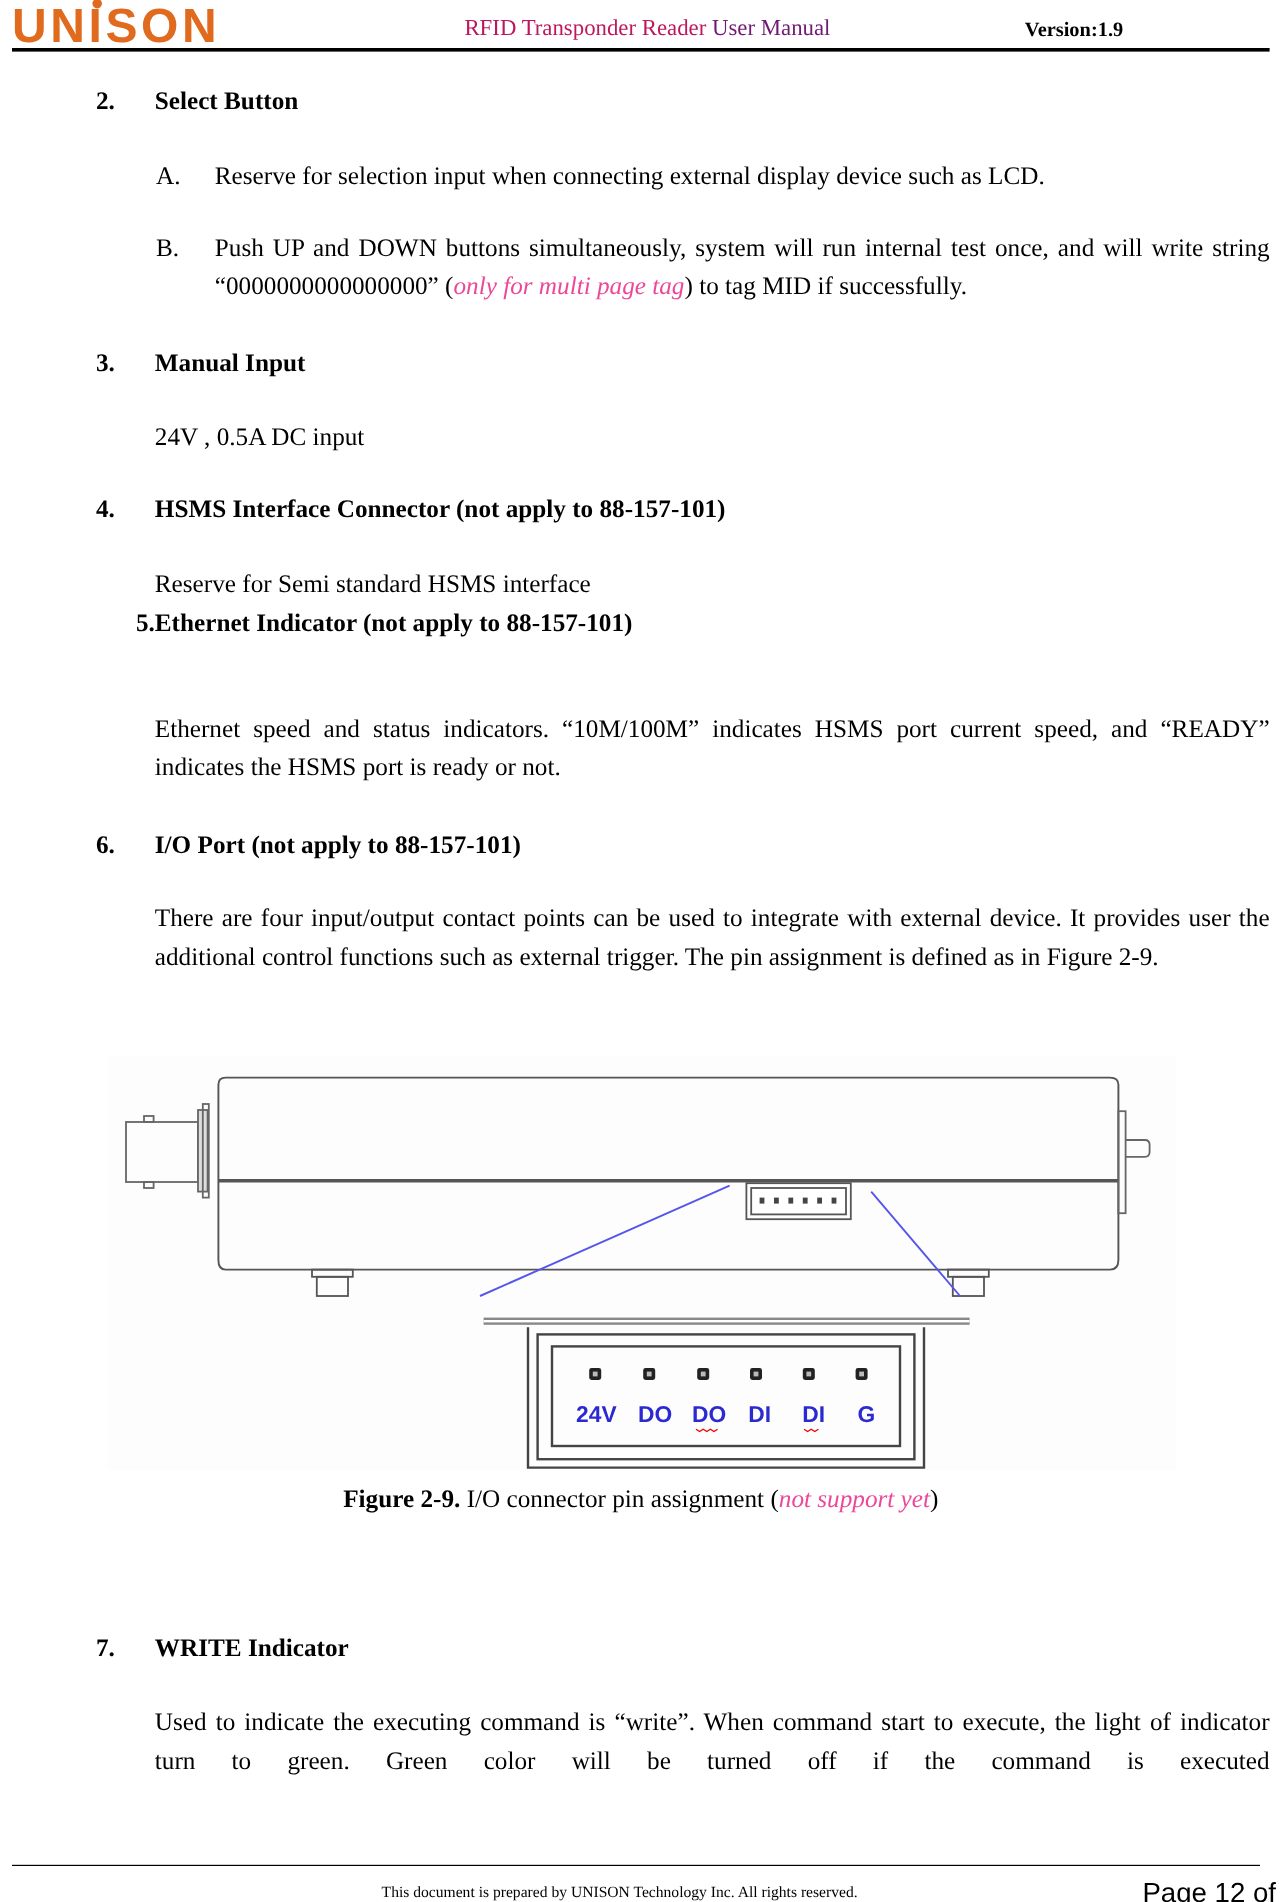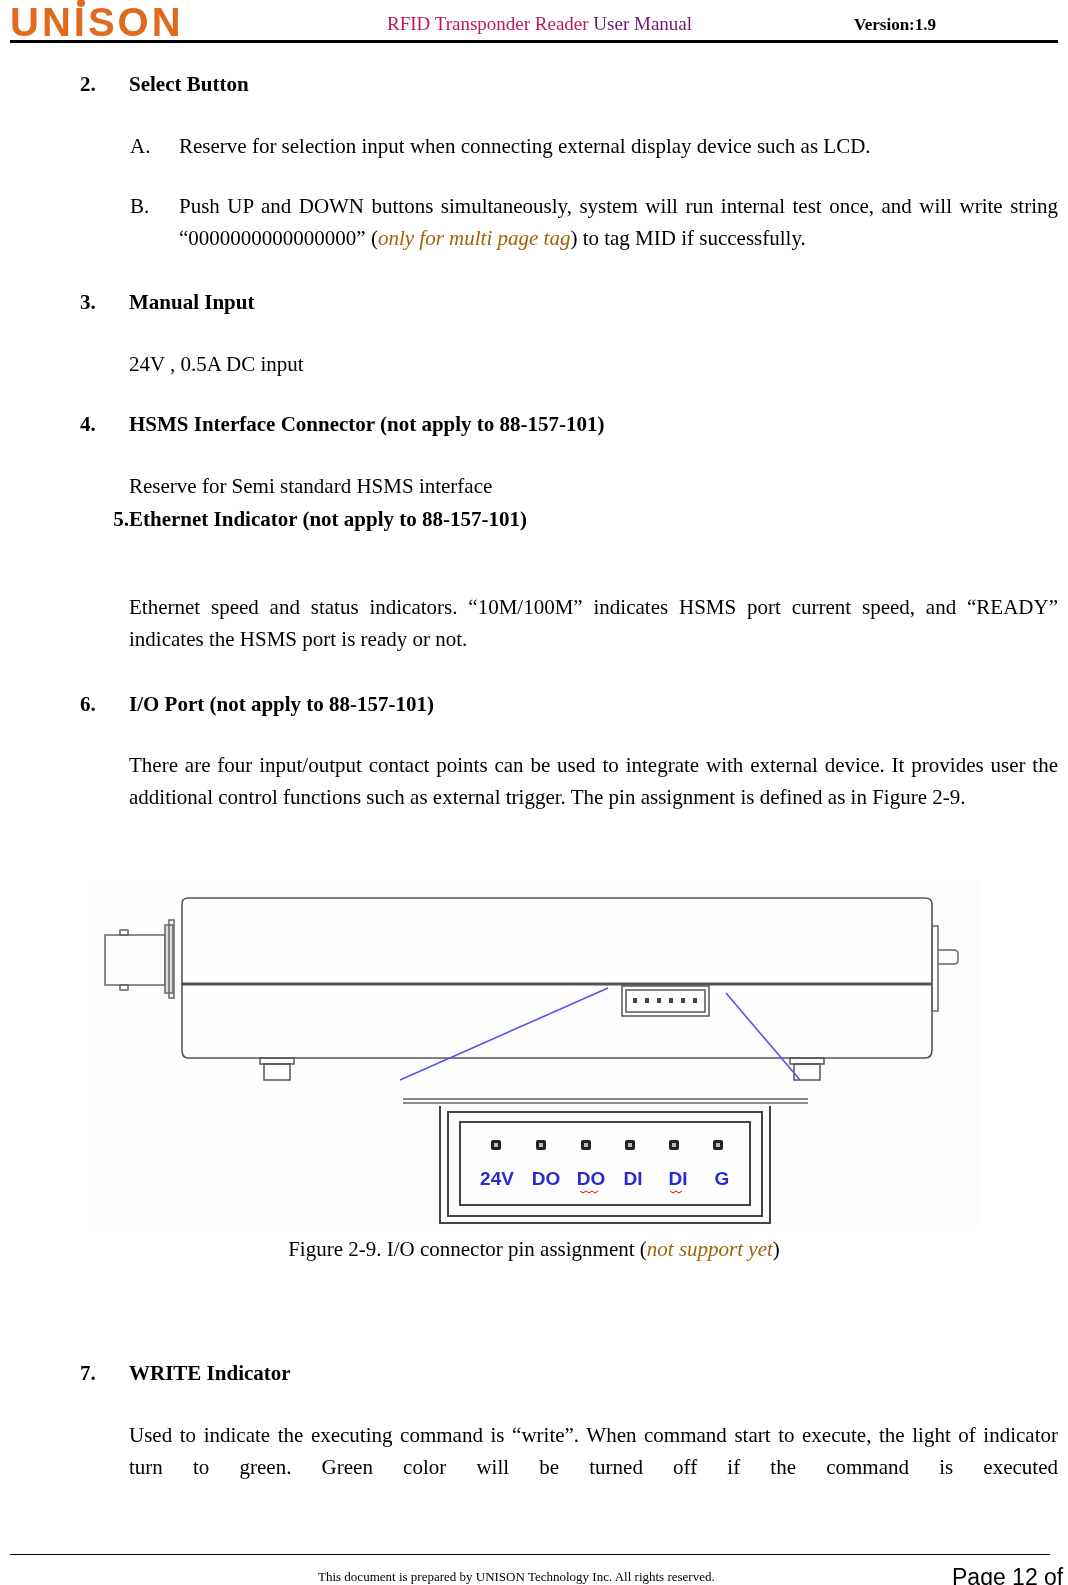--- a/index.html
+++ b/index.html
@@ -17,29 +17,29 @@
     .title .blue { color: #be185d; font-family: "Liberation Serif", serif; }
     .title .black { color: #701a75; font-family: Liberation Serif, serif; }
     .version { position: absolute; right: 12px; top: 15px; font-size: 17px; font-weight: bold; }
     .header-rule { position: absolute; left: 10px; top: 40px; width: 1048px; height: 3px; background: #000; }
 
     
     .h { position: absolute; left: 80px; font-weight: bold; font-size: 21px; white-space: nowrap; }
     .h .num { display: inline-block; width: 49px; }
     .p { position: absolute; font-size: 21px; line-height: 32px; }
     .just { text-align: justify; text-align-last: left; }
-    .red-it { color: #a16207; font-style: italic; margin-top: 20px; }
+    .red-it { color: #ec4899; font-style: italic; margin-top: 20px; }
     .sub { position: absolute; left: 130px; font-size: 21px; line-height: 32px; width: 928px; }
     .sub .lbl { position: absolute; left: 0; top: 0; width: 48px; }
     .sub .txt { position: absolute; left: 49px; top: 0; width: 879px; }
 
     
     .figure { position: absolute; left: 90px; top: 880px; width: 890px; height: 345px; }
     .caption { position: absolute; left: 0; width: 1068px; top: 1237px; text-align: center; font-size: 21px; }
-    .caption b { font-weight: normal; }
+    .caption b { font-weight: bold; }
 
     
     .footer-rule { position: absolute; left: 10px; top: 1554px; width: 1040px; height: 1px; background: #000; }
     .footer-text { position: absolute; left: 318px; top: 1569px; font-size: 13px; }
     .footer-page { position: absolute; left: 952px; top: 1564px; font-size: 23px;
                    font-family: "Liberation Sans", sans-serif; }
   </style>
 </head>
 <body>
 

